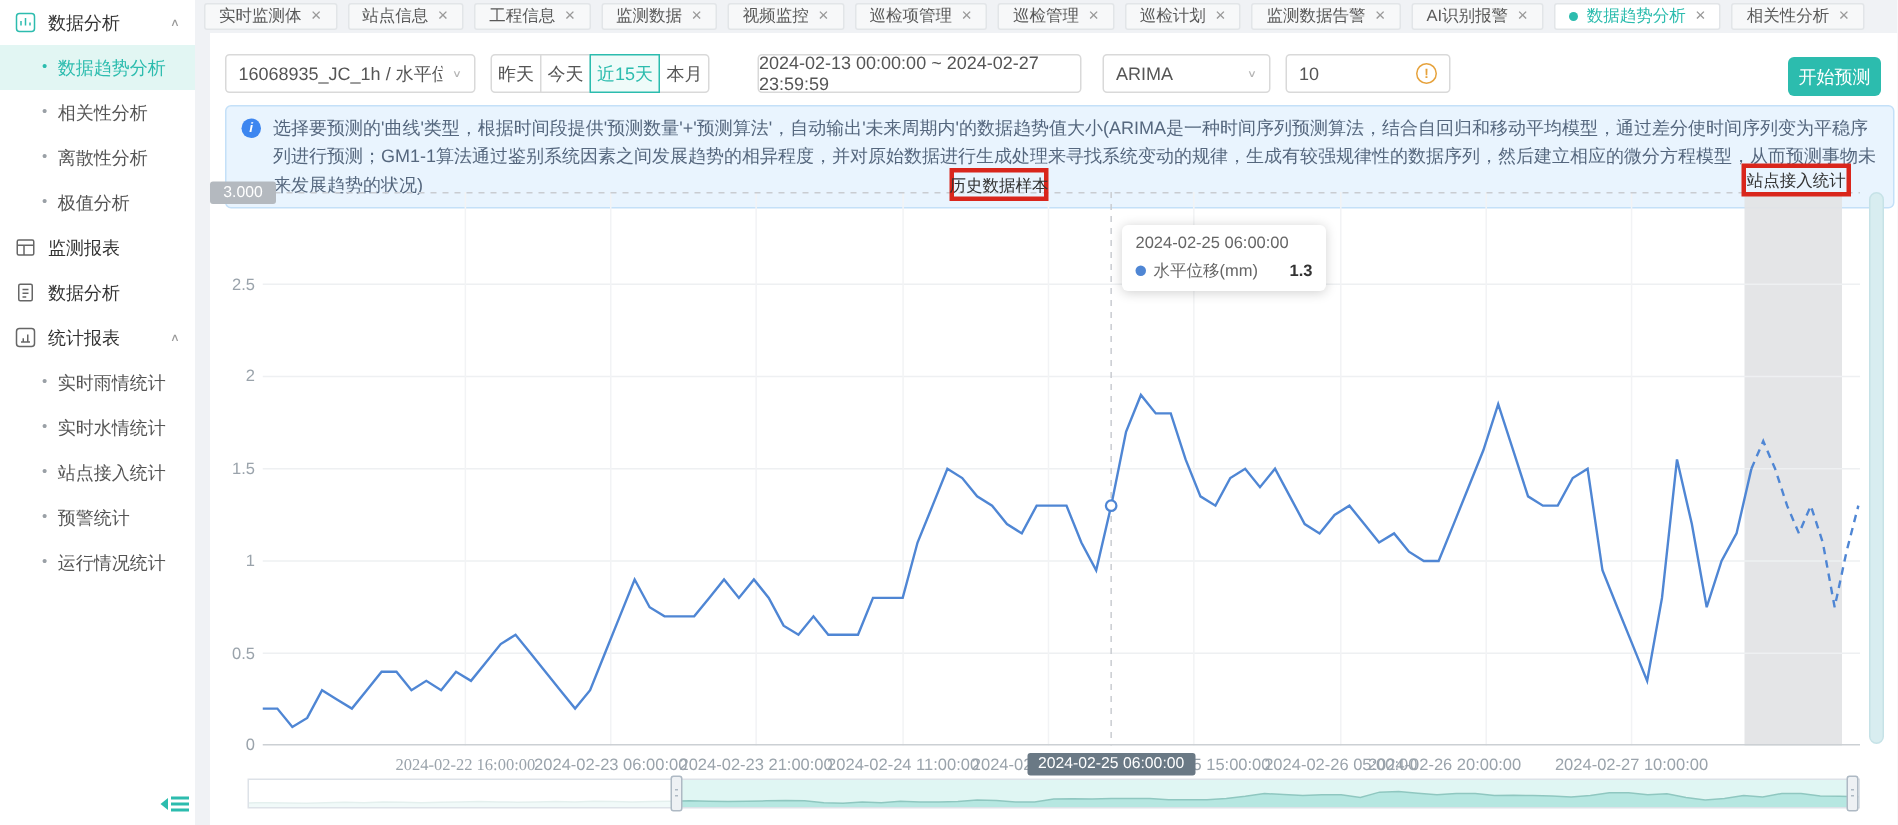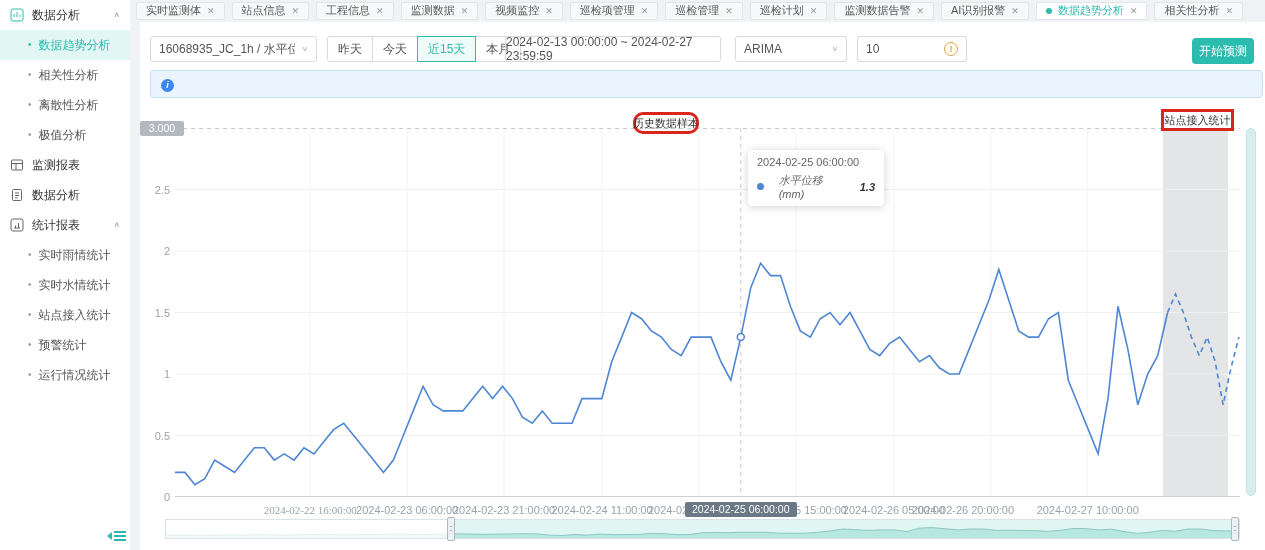--- a/index.html
+++ b/index.html
@@ -29,21 +29,21 @@
   .tab .tclose{font-size:9px;color:#999;cursor:pointer;}
 
   
   .panel{position:absolute;left:140px;top:22px;right:0;bottom:0;background:#fff;}
 
   .ctl{position:absolute;box-sizing:border-box;height:26px;font-size:12px;color:#555;}
   .select{border:1px solid #d9d9d9;border-radius:3px;background:#fff;display:flex;align-items:center;
           padding:0 8px;gap:6px;cursor:pointer;}
   .select .caret{margin-left:auto;color:#b5b5b5;font-size:9px;transform:scaleY(.75);}
   .qgroup{display:flex;}
-  .qbtn{height:26px;box-sizing:border-box;padding:0 10px;border:1px solid #d9d9d9;background:#fff;
+  .qbtn{height:26px;box-sizing:border-box;padding:0 4px;border:1px solid #d9d9d9;background:#fff;
         font-size:12px;color:#555;margin-left:-1px;display:flex;align-items:center;cursor:pointer;}
   .qbtn:first-child{border-radius:3px 0 0 3px;margin-left:0;}
   .qbtn:last-child{border-radius:0 3px 3px 0;}
   .qbtn.active{color:var(--accent);border-color:var(--accent);background:#effbf9;position:relative;z-index:1;}
   .dateinput{border:1px solid #d9d9d9;border-radius:3px;display:flex;align-items:center;justify-content:center;cursor:pointer;}
   .numinput{border:1px solid #d9d9d9;border-radius:3px;display:flex;align-items:center;padding:0 8px;cursor:text;}
   .warn-ico{margin-left:auto;width:12px;height:12px;border:1px solid #e6a23c;border-radius:50%;color:#e6a23c;
             font-size:9px;line-height:12px;text-align:center;font-weight:bold;}
   .primary-btn{position:absolute;border:none;border-radius:4px;background:var(--accent);color:#fff;
                font-size:12px;cursor:pointer;display:flex;align-items:center;justify-content:center;}
@@ -62,21 +62,21 @@
   .xlab{position:absolute;top:390px;font-size:11px;color:#9aa3ab;transform:translateX(-50%);white-space:nowrap;}
   .ypointer{position:absolute;left:-10px;top:7px;width:44px;height:15px;background:#b4b9bf;border-radius:2px;
             color:#fff;font-size:10.5px;line-height:15px;text-align:center;}
   .xpointer{position:absolute;left:534px;top:388px;width:112px;height:15px;background:#6a7985;border-radius:2px;
             color:#fff;font-size:10.5px;line-height:15px;text-align:center;z-index:3;}
   .redbox{position:absolute;box-sizing:border-box;border:3px solid var(--red);display:flex;align-items:center;
           justify-content:center;font-size:11px;color:#333;white-space:nowrap;z-index:4;background:transparent;}
   .tooltip{position:absolute;left:598px;top:36px;width:118px;background:#fff;border-radius:4px;
            box-shadow:0 1px 8px rgba(0,0,0,.18);padding:6px 9px;z-index:5;font-size:11px;}
   .tooltip .tt-time{color:#666;margin-bottom:5px;}
-  .tooltip .tt-row{display:flex;align-items:center;gap:15px;color:#666;font-style:italic;}
+  .tooltip .tt-row{display:flex;align-items:center;gap:5px;color:#666;}
   .tooltip .tt-dot{width:7px;height:7px;border-radius:50%;background:var(--line);}
   .tooltip .tt-val{margin-left:auto;font-weight:bold;color:#333;}
   .vscroll{position:absolute;left:1096px;top:14px;width:10px;height:368px;background:#d8edf0;
            border:1px solid #c6e2e7;border-radius:5px;box-sizing:border-box;cursor:pointer;}
 
   
   .dz{position:absolute;left:25px;top:497px;width:1075px;height:20px;border:1px solid #dde2e8;
       box-sizing:border-box;background:#fff;}
   .dz svg{position:absolute;left:0;top:0;}
   .dz .mask-left{position:absolute;left:0;top:0;width:285px;height:18px;background:rgba(255,255,255,.72);}
@@ -241,20 +241,21 @@
       <span class="caret">∨</span>
     </div>
     <div class="ctl numinput" style="left:717px;top:14px;width:110px;">
       <span>10</span>
       <span class="warn-ico">!</span>
     </div>
     <button class="primary-btn" style="left:1052px;top:16px;width:62px;height:26px;text-align:center;">开始预测</button>
 
     <div class="banner">
       <span class="info-ico">i</span>
+      <span>选择要预测的'曲线'类型，根据时间段提供'预测数量'+'预测算法'，自动输出'未来周期内'的数据趋势值大小(ARIMA是一种时间序列预测算法，结合自回归和移动平均模型，通过差分使时间序列变为平稳序列进行预测；GM1-1算法通过鉴别系统因素之间发展趋势的相异程度，并对原始数据进行生成处理来寻找系统变动的规律，生成有较强规律性的数据序列，然后建立相应的微分方程模型，从而预测事物未来发展趋势的状况)</span>
     </div>
 
     <div class="chart" id="chart">
       <div class="band" id="band" style="left: 1013.32px; width: 64.965px;"></div>
       <svg class="plot-svg" id="plot" width="1065" height="371">
           <line x1="0" y1="307.5" x2="1065" y2="307.5" stroke="#eef0f2"></line>
           <line x1="0" y1="246" x2="1065" y2="246" stroke="#eef0f2"></line>
           <line x1="0" y1="184.5" x2="1065" y2="184.5" stroke="#eef0f2"></line>
           <line x1="0" y1="123" x2="1065" y2="123" stroke="#eef0f2"></line>
           <line x1="0" y1="61.5" x2="1065" y2="61.5" stroke="#eef0f2"></line>
@@ -288,21 +289,21 @@
           <div class="xlab" style="left: 354.085px;">2024-02-23 21:00:00</div>
           <div class="xlab" style="left: 452.065px;">2024-02-24 11:00:00</div>
           <div class="xlab" style="left: 548.98px;">2024-02-25 01:00:00</div>
           <div class="xlab" style="left: 645.895px;">2024-02-25 15:00:00</div>
           <div class="xlab" style="left: 743.875px;">2024-02-26 05:00:00</div>
           <div class="xlab" style="left: 813px; text-align: right;">2024-02-26 20:00:00</div>
           <div class="xlab" style="left: 937.705px;">2024-02-27 10:00:00</div>
         </div>
       <div class="ypointer">3.000</div>
       <div class="xpointer" style="left: 534.771px;">2024-02-25 06:00:00</div>
-      <div class="redbox" style="left:483px;top:-2px;width:66px;height:22px;border-radius:10px;">
+      <div class="redbox" style="left:483px;top:-2px;width:66px;height:22px;">
         <span>历史数据样本</span>
       </div>
       <div class="redbox" style="left:1011px;top:-5px;width:73px;height:22px;">
         <span>站点接入统计</span>
       </div>
       <div class="tooltip">
         <div class="tt-time">2024-02-25 06:00:00</div>
         <div class="tt-row">
           <span class="tt-dot"></span>
           <span>水平位移(mm)</span>

